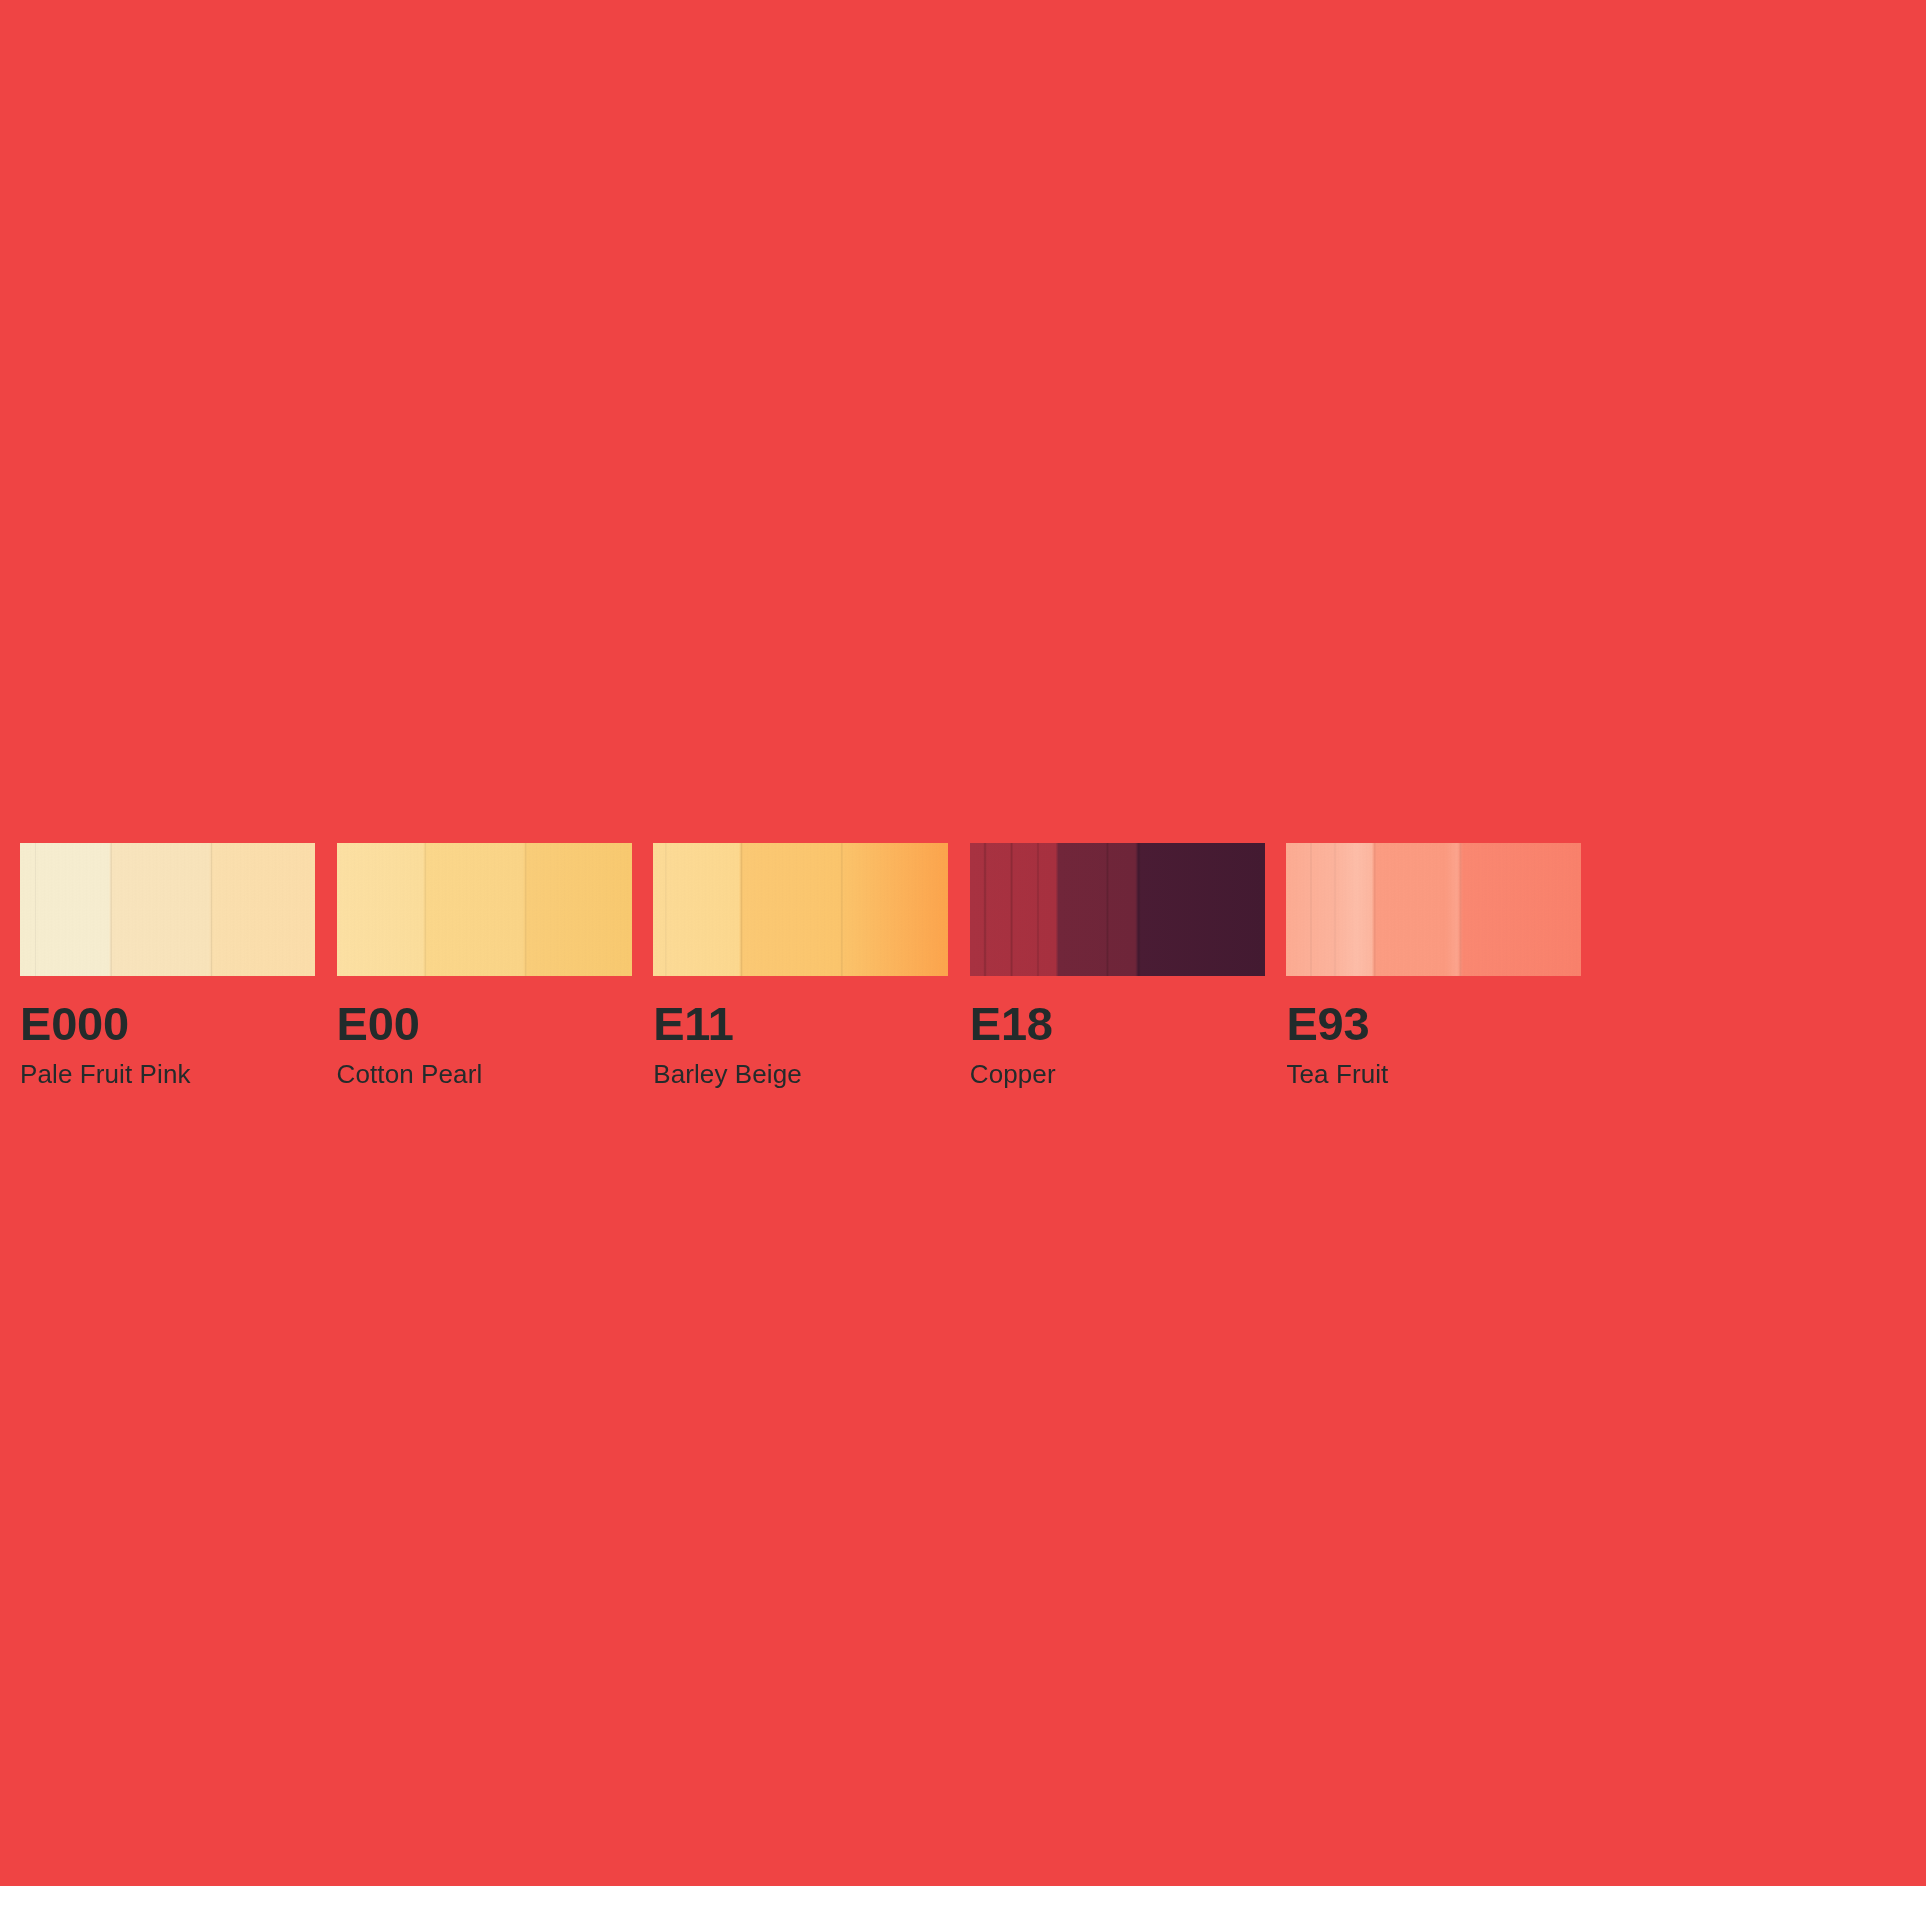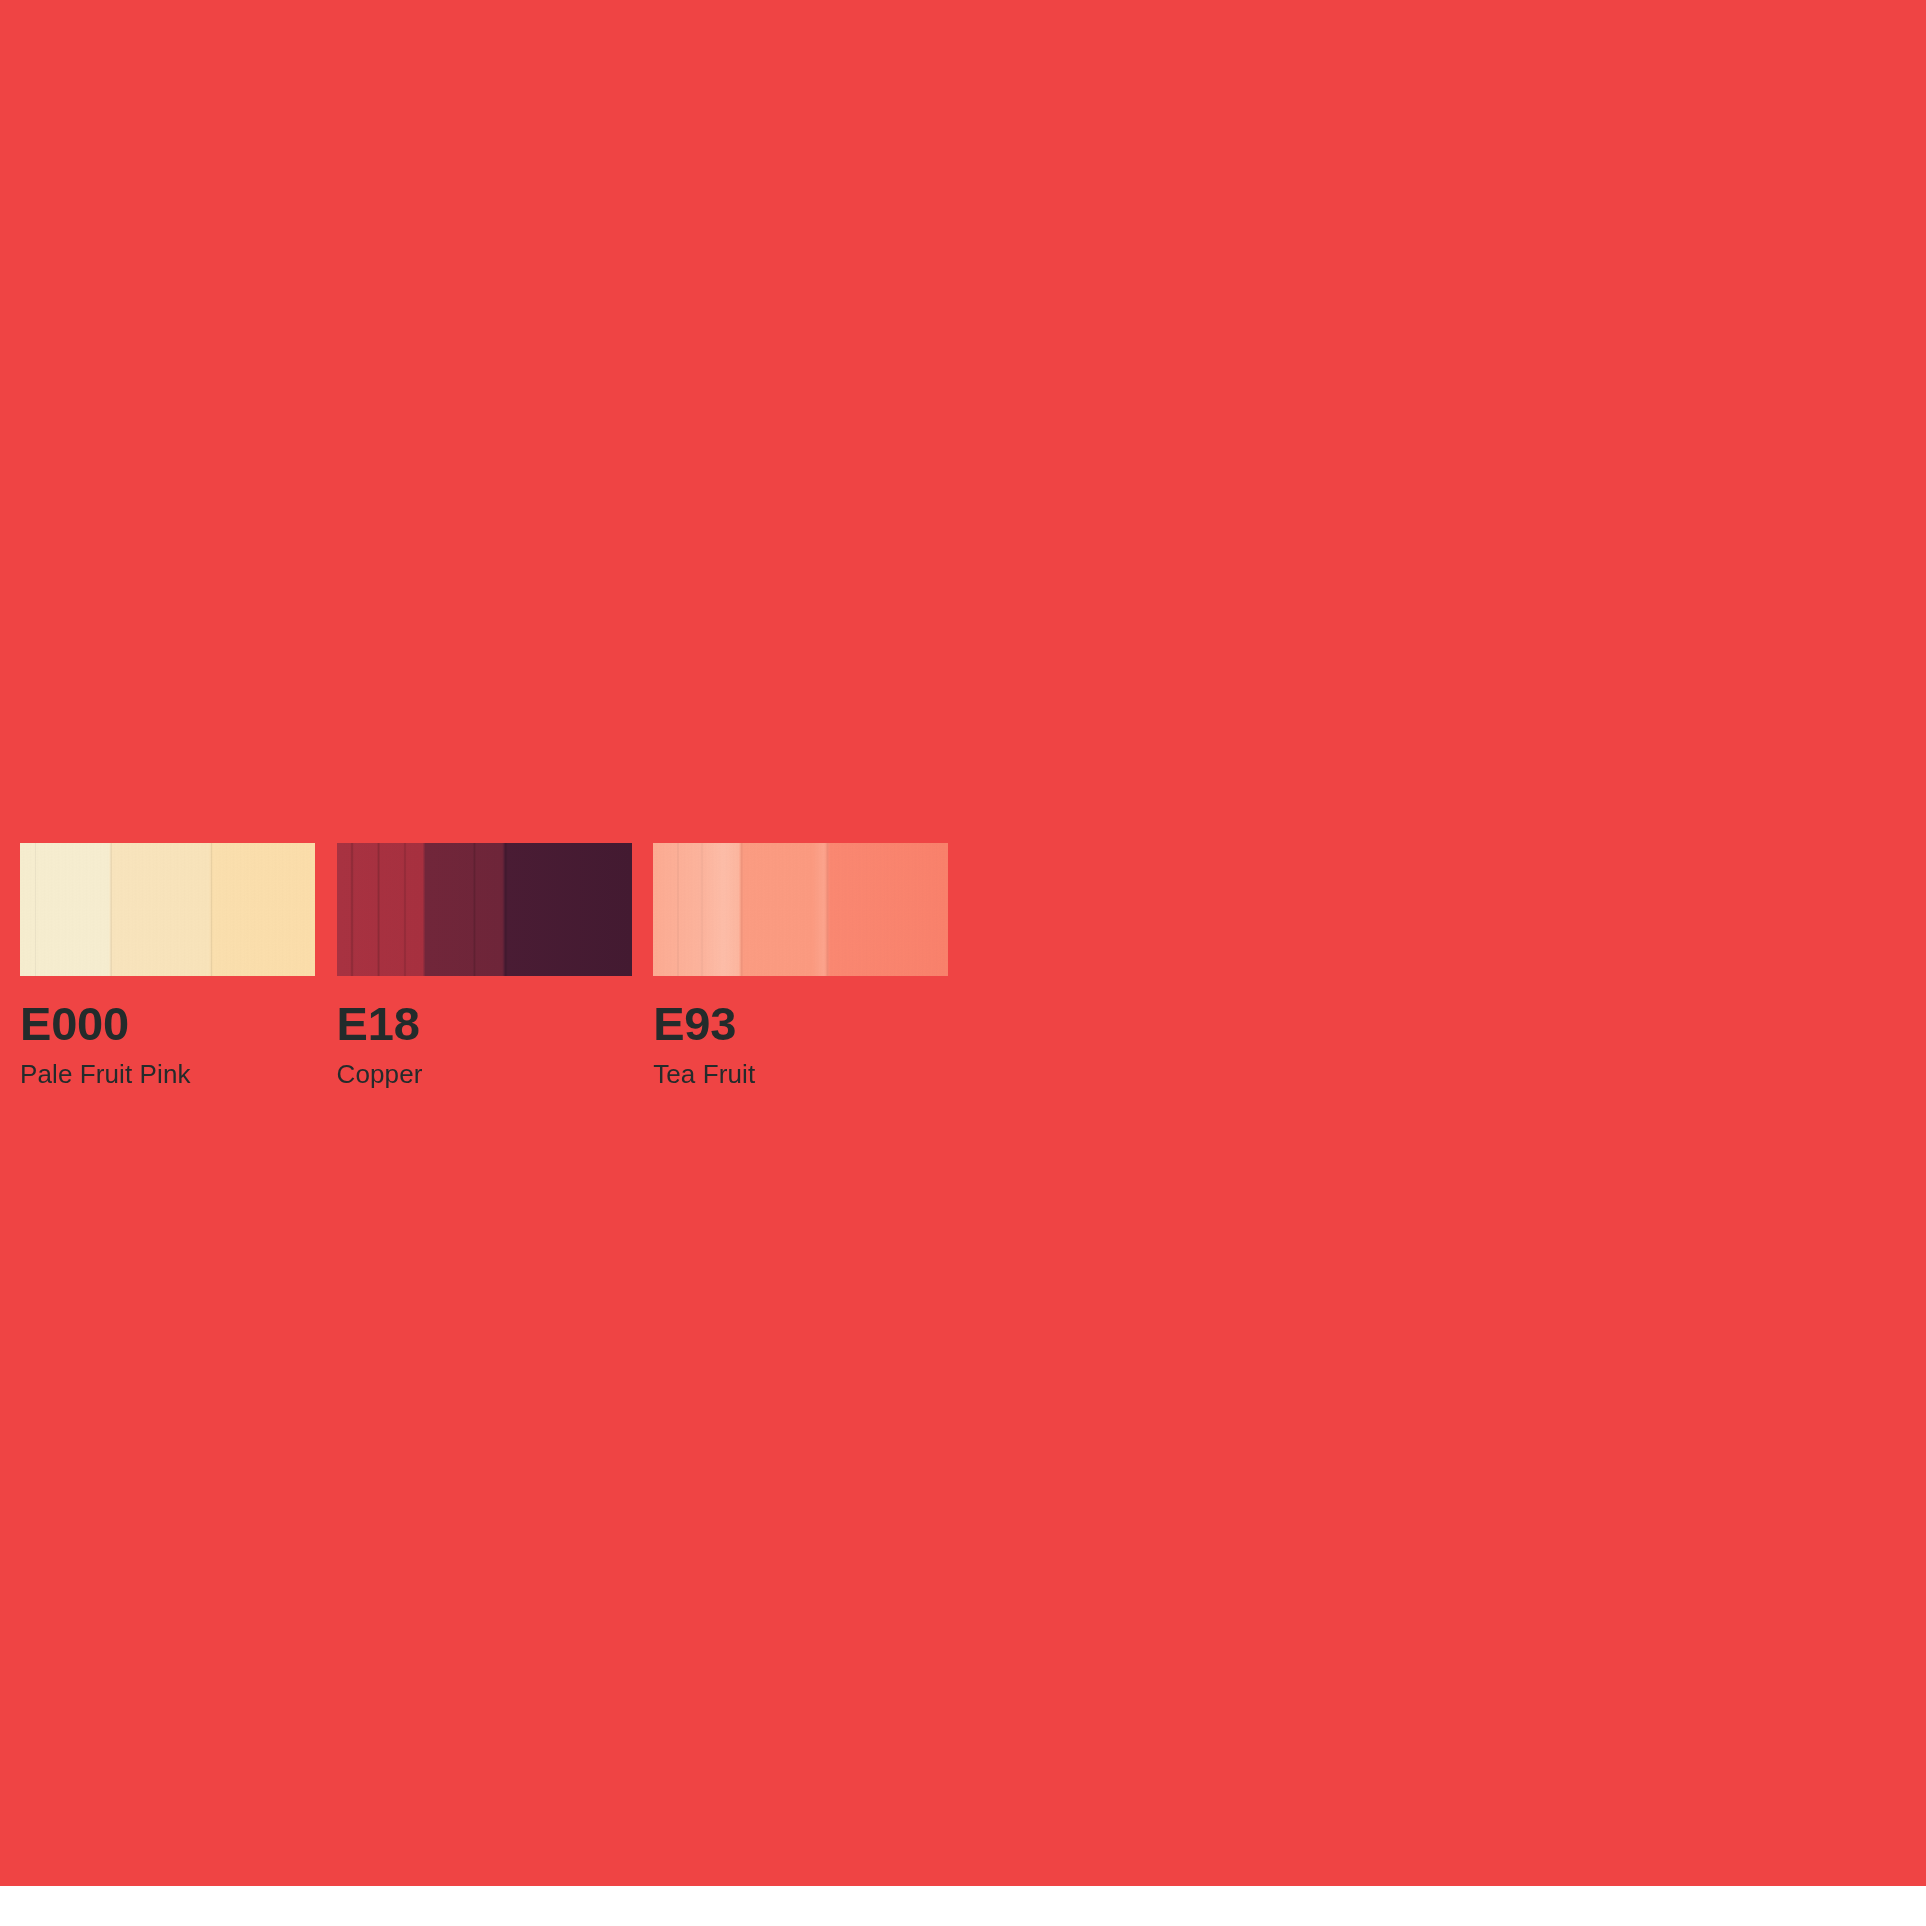--- a/index.html
+++ b/index.html
@@ -114,20 +114,38 @@
         <div class="swatch-chip">
           <div class="band-layer" style="background: linear-gradient(90deg, rgb(246, 237, 207) 0%, rgb(246, 237, 208) 30%, rgb(248, 228, 189) 31%, rgb(248, 227, 186) 64%, rgb(250, 223, 174) 65%, rgb(251, 221, 170) 100%);"></div>
           <div class="streak-layer" style="background-image: linear-gradient(90deg, rgba(0, 0, 0, 0) 5%, rgba(0, 0, 0, 0.05) 5.3%, rgba(0, 0, 0, 0) 5.6%), linear-gradient(90deg, rgba(0, 0, 0, 0) 30.5%, rgba(0, 0, 0, 0.07) 30.9%, rgba(0, 0, 0, 0) 31.3%), linear-gradient(90deg, rgba(0, 0, 0, 0) 64.5%, rgba(0, 0, 0, 0.07) 64.9%, rgba(0, 0, 0, 0) 65.3%);"></div>
           <div class="grain-layer"></div>
         </div>
         <div class="swatch-code">E000</div>
         <div class="swatch-name">Pale Fruit Pink</div>
       </div>
       <div class="swatch-card">
         <div class="swatch-chip">
+          <div class="band-layer" style="background: linear-gradient(90deg, rgb(252, 224, 163) 0%, rgb(251, 221, 155) 29%, rgb(251, 215, 139) 30%, rgb(250, 212, 135) 63%, rgb(249, 205, 121) 64%, rgb(248, 201, 111) 100%);"></div>
+          <div class="streak-layer" style="background-image: linear-gradient(90deg, rgba(0, 0, 0, 0) 29.5%, rgba(0, 0, 0, 0.06) 29.95%, rgba(0, 0, 0, 0) 30.4%), linear-gradient(90deg, rgba(0, 0, 0, 0) 63.5%, rgba(0, 0, 0, 0.06) 63.95%, rgba(0, 0, 0, 0) 64.4%);"></div>
+          <div class="grain-layer"></div>
+        </div>
+        <div class="swatch-code">E00</div>
+        <div class="swatch-name">Cotton Pearl</div>
+      </div>
+      <div class="swatch-card">
+        <div class="swatch-chip">
+          <div class="band-layer" style="background: linear-gradient(90deg, rgb(252, 219, 151) 0%, rgb(252, 216, 143) 29%, rgb(251, 201, 116) 30%, rgb(251, 197, 108) 63%, rgb(252, 164, 76) 100%);"></div>
+          <div class="streak-layer" style="background-image: linear-gradient(90deg, rgba(0, 0, 0, 0) 4%, rgba(0, 0, 0, 0.05) 4.35%, rgba(0, 0, 0, 0) 4.7%), linear-gradient(90deg, rgba(0, 0, 0, 0) 29.5%, rgba(0, 0, 0, 0.07) 30%, rgba(0, 0, 0, 0) 30.5%), linear-gradient(90deg, rgba(0, 0, 0, 0) 63.5%, rgba(0, 0, 0, 0.07) 64%, rgba(0, 0, 0, 0) 64.5%);"></div>
+          <div class="grain-layer"></div>
+        </div>
+        <div class="swatch-code">E11</div>
+        <div class="swatch-name">Barley Beige</div>
+      </div>
+      <div class="swatch-card">
+        <div class="swatch-chip">
           <div class="band-layer" style="background: linear-gradient(90deg, rgb(168, 50, 65) 0%, rgb(167, 48, 63) 29%, rgb(113, 38, 58) 30%, rgb(110, 37, 57) 56%, rgb(74, 28, 52) 57%, rgb(67, 26, 49) 100%);"></div>
           <div class="streak-layer" style="background-image: linear-gradient(90deg, rgba(0, 0, 0, 0) 4.5%, rgba(0, 0, 0, 0.18) 5.1%, rgba(0, 0, 0, 0) 5.7%), linear-gradient(90deg, rgba(0, 0, 0, 0) 13.5%, rgba(0, 0, 0, 0.16) 14.1%, rgba(0, 0, 0, 0) 14.7%), linear-gradient(90deg, rgba(0, 0, 0, 0) 22.5%, rgba(0, 0, 0, 0.15) 23.05%, rgba(0, 0, 0, 0) 23.6%), linear-gradient(90deg, rgba(0, 0, 0, 0) 46%, rgba(0, 0, 0, 0.14) 46.6%, rgba(0, 0, 0, 0) 47.2%), linear-gradient(90deg, rgba(0, 0, 0, 0) 56.5%, rgba(0, 0, 0, 0.12) 57.2%, rgba(0, 0, 0, 0) 57.9%);"></div>
           <div class="grain-layer"></div>
         </div>
         <div class="swatch-code">E18</div>
         <div class="swatch-name">Copper</div>
       </div>
       <div class="swatch-card">
         <div class="swatch-chip">
           <div class="band-layer" style="background: linear-gradient(90deg, rgb(252, 171, 146) 0%, rgb(252, 180, 157) 17%, rgb(253, 189, 168) 24%, rgb(252, 182, 159) 29%, rgb(251, 156, 130) 30%, rgb(251, 154, 128) 54%, rgb(252, 164, 141) 58%, rgb(250, 136, 113) 60%, rgb(249, 129, 107) 100%);"></div>

